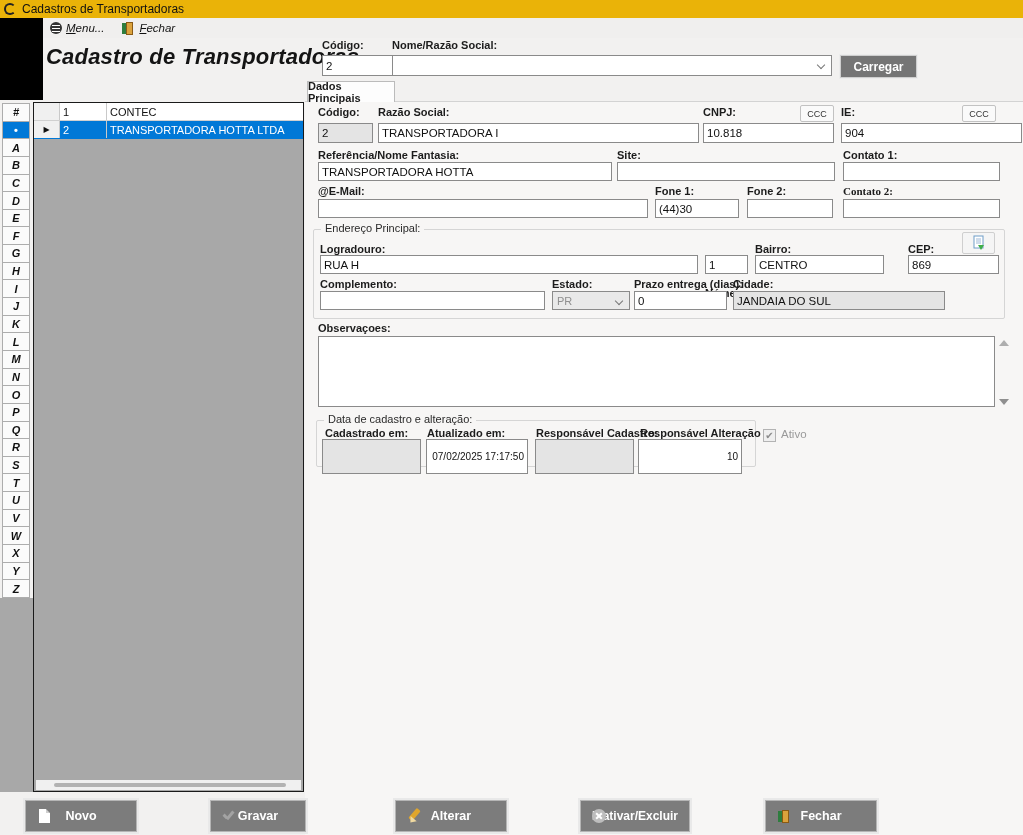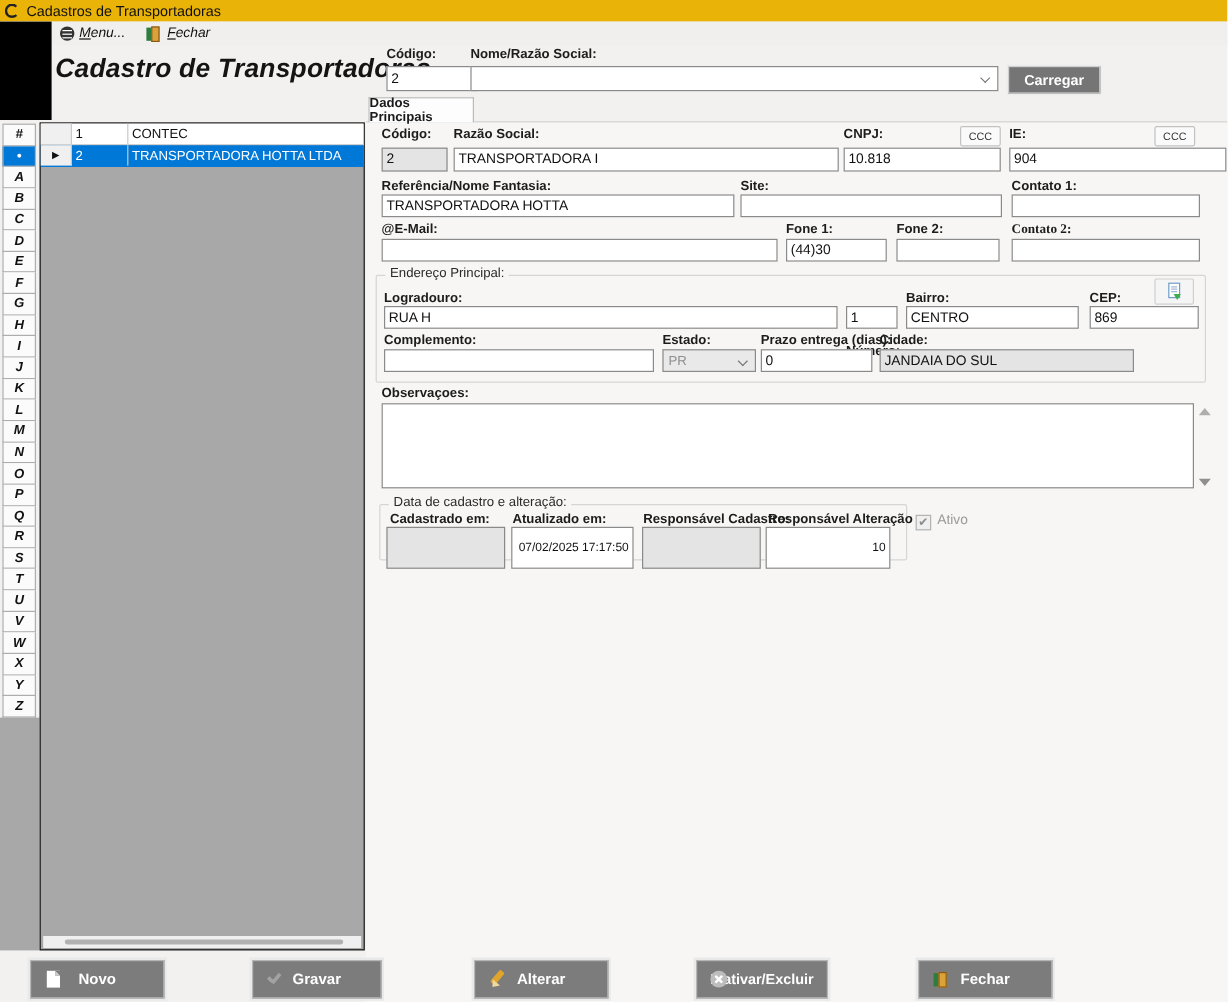--- a/index.html
+++ b/index.html
@@ -229,21 +229,21 @@
       <line x1="5" y1="6" x2="10" y2="6" stroke="#9db8d6" stroke-width="1"></line>
       <line x1="5" y1="8" x2="10" y2="8" stroke="#9db8d6" stroke-width="1"></line>
       <path d="M7 10 L13 10 L10 15 Z" fill="#3fae49"></path>
     </svg>
   </div>
   <div class="flabel" style="left:320px; top:243px;">Logradouro:</div>
   <input class="finput" style="left: 320px; top: 255px; width: 378px; height: 19px;" value="RUA H">
   <div class="flabel" style="left:705px; top:243px;margin-top:44px;">Número:</div>
   <input class="finput" style="left: 705px; top: 255px; width: 43px; height: 19px;" value="1">
   <div class="flabel" style="left:755px; top:243px;">Bairro:</div>
-  <input class="finput" style="left: 755px; top: 255px; width: 144px; height: 19px;" value="CENTRO">
+  <input class="finput" style="left: 755px; top: 255px; width: 129px; height: 19px;" value="CENTRO">
   <div class="flabel" style="left:908px; top:243px;">CEP:</div>
   <input class="finput" style="left: 908px; top: 255px; width: 91px; height: 19px;" value="869">
 
   <div class="flabel" style="left:320px; top:278px;">Complemento:</div>
   <input class="finput" style="left: 320px; top: 291px; width: 225px; height: 19px;" value="">
   <div class="flabel" style="left:552px; top:278px;">Estado:</div>
   <div class="combo gray" style="left:552px; top:291px; width:78px; height:19px;">
     <span class="val">PR</span>
     <span class="chev"></span>
   </div>
@@ -270,21 +270,21 @@
   <input class="finput dates-inp" style="left: 638px; top: 439px; width: 104px;" value="10">
   <div class="chkbox">✔</div>
   <div class="chklabel">Ativo</div>
 
   <div class="footer-btn" style="left:25px; width:112px;">
     <span class="bicon">
         <span class="page-icon"></span>
       </span>
     <span>Novo</span>
   </div>
-  <div class="footer-btn" style="left:210px; width:108px;">
+  <div class="footer-btn" style="left:210px; width:96px;">
     <span class="bicon">
         <span class="check-icon"></span>
       </span>
     <span>Gravar</span>
   </div>
   <div class="footer-btn" style="left:395px; width:112px;">
     <span class="bicon">
         <span class="pencil-icon"></span>
       </span>
     <span>Alterar</span>

